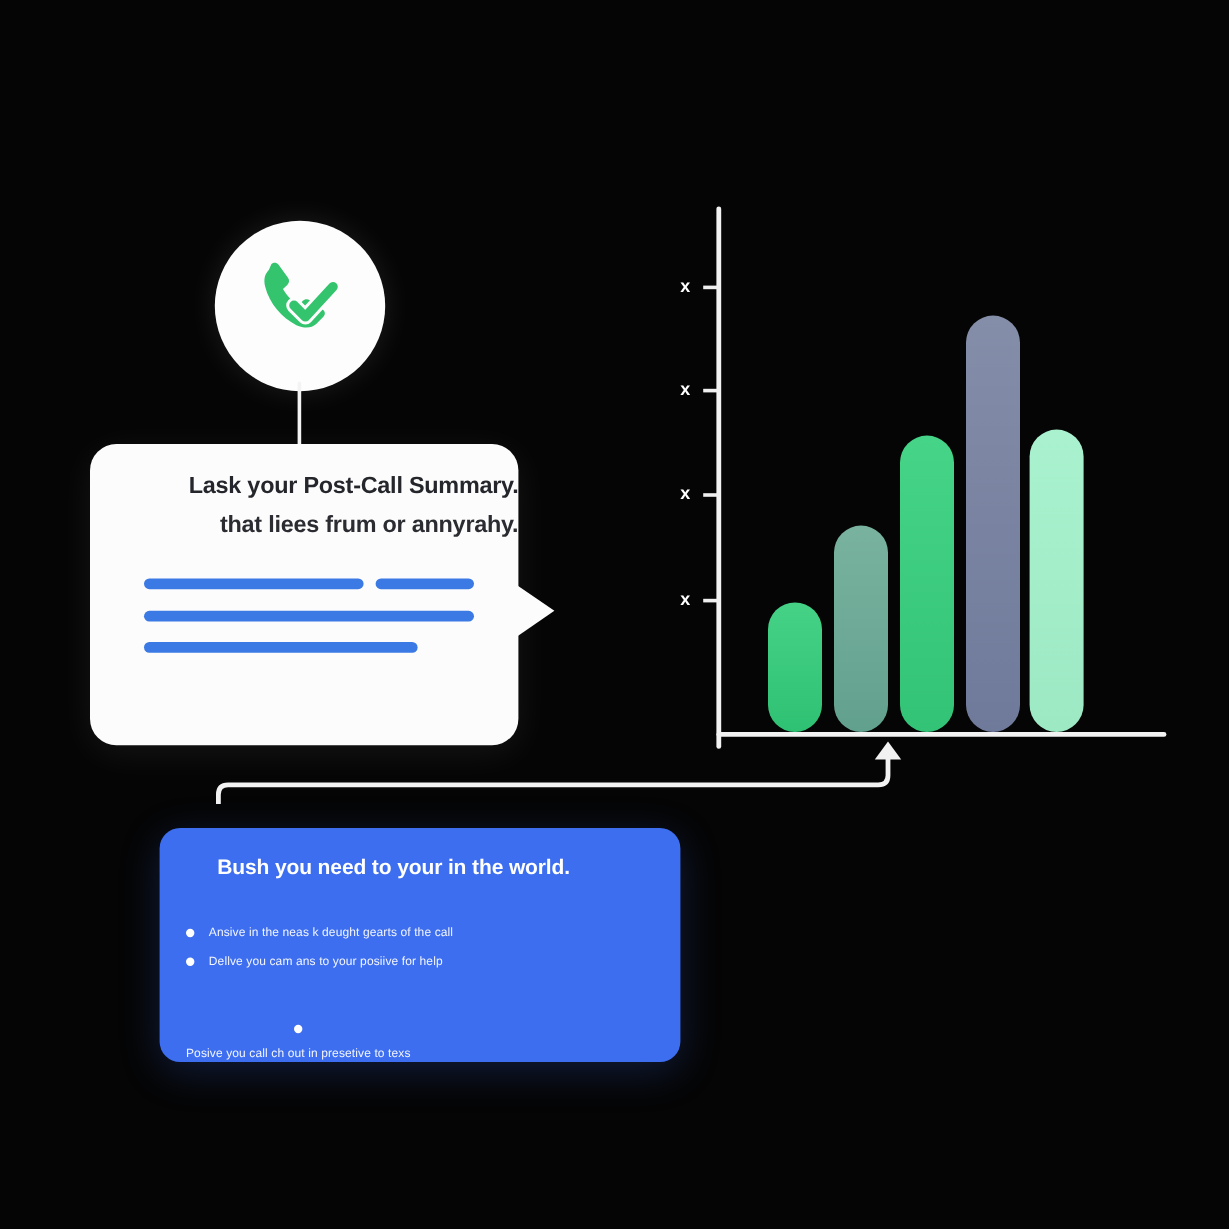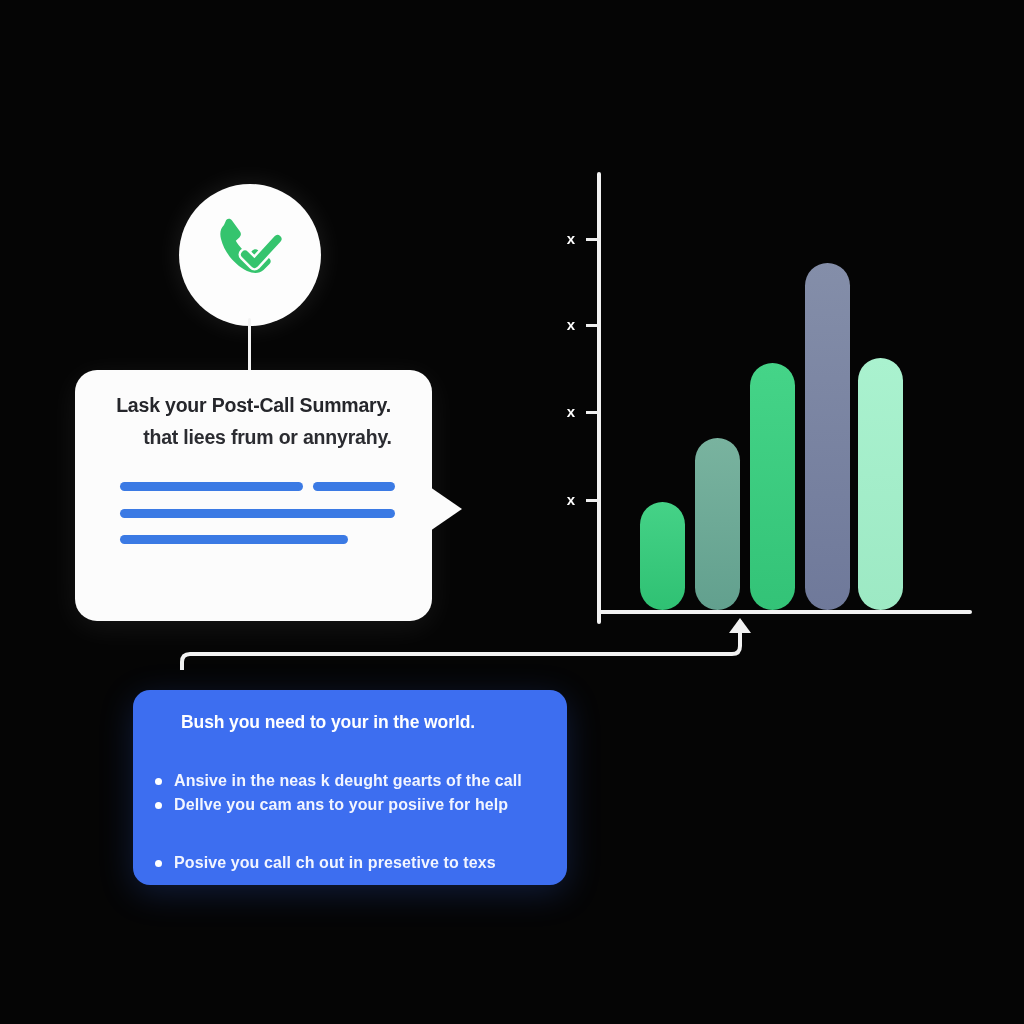--- a/index.html
+++ b/index.html
@@ -16,21 +16,21 @@
   #badge-stem{position:absolute;left:248px;top:318px;width:3px;height:58px;
               background:#f3f3f3;border-radius:2px;}
 
   
   #white-card{position:absolute;left:75px;top:370px;width:357px;height:251px;
               background:#fcfcfc;border-radius:22px;
               box-shadow:0 6px 30px rgba(255,255,255,.07);}
   #white-tail{position:absolute;left:430px;top:487px;width:0;height:0;
               border-top:22px solid transparent;border-bottom:22px solid transparent;
               border-left:32px solid #fcfcfc;}
-  .wc-title{position:absolute;left:0;right:0;text-align:center;color:#25262b;
+  .wc-title{position:absolute;left:0;right:0;text-align:right;color:#25262b;
             font-weight:700;letter-spacing:-.2px;}
   .wc-l1{top:24px;font-size:19.5px;}
   .wc-l2{top:56px;font-size:19.5px;font-weight:600;color:#2b2c31;padding-left:28px;}
   .bluebar{position:absolute;height:9px;border-radius:6px;background:#3b7ae4;}
 
   
   #chart{position:absolute;left:560px;top:160px;width:430px;height:470px;}
   #y-axis{position:absolute;left:37px;top:12px;width:3.5px;height:452px;
           background:#f2f2f2;border-radius:2px;}
   #x-axis{position:absolute;left:37px;top:450px;width:375px;height:3.5px;
@@ -44,21 +44,21 @@
   #connector{position:absolute;left:120px;top:600px;}
 
   
   #blue-card{position:absolute;left:133px;top:690px;width:434px;height:195px;
              background:#3d6ef0;border-radius:17px;
              box-shadow:0 8px 34px rgba(61,110,240,.22);}
   #blue-title{position:absolute;left:48px;top:22px;color:#fff;font-size:17.5px;
               font-weight:700;letter-spacing:-.1px;}
   .bullet-row{position:absolute;left:22px;display:flex;align-items:center;gap:12px;}
   .dot{width:7px;height:7px;border-radius:50%;background:#fff;flex:0 0 auto;}
-  .bullet-txt{color:#f2f5ff;font-size:16px;font-weight:700;letter-spacing:.1px;
+  .bullet-txt{color:#f2f5ff;font-size:10px;font-weight:400;letter-spacing:.1px;
               white-space:nowrap;}
 </style>
 </head>
 <body>
 
 <div id="stage">
 
   <div id="badge">
     <svg width="96" height="96" viewBox="0 0 96 96">
       <path d="M22 18c-3.5 3.5-4.5 8-3 14 3.5 14 14 26 26 32 7 3 12.5 2.5 16.5-1l6-6c1.8-1.8 1.6-4.3-.4-5.8l-11-8c-1.9-1.4-4.3-1.1-5.9.6l-3.4 3.6c-5-3-10-8.4-13-13.6l3.6-3.4c1.7-1.6 2-4 .6-5.9l-8-11c-1.5-2-4-2.2-5.8-.4z" fill="#35c46e"></path>
@@ -114,19 +114,19 @@
     <div id="blue-title">Bush you need to your in the world.</div>
 
     <div class="bullet-row" style="top:82px;">
       <span class="dot"></span>
       <span class="bullet-txt">Ansive in the neas k deught gearts of the call</span>
     </div>
     <div class="bullet-row" style="top:106px;">
       <span class="dot"></span>
       <span class="bullet-txt">Dellve you cam ans to your posiive for help</span>
     </div>
-    <div class="bullet-row" style="top:164px;">
+    <div class="bullet-row" style="top:164px;flex-direction:column;">
       <span class="dot"></span>
       <span class="bullet-txt">Posive you call ch out in presetive to texs</span>
     </div>
   </div>
 
 </div>
 
 </body></html>

